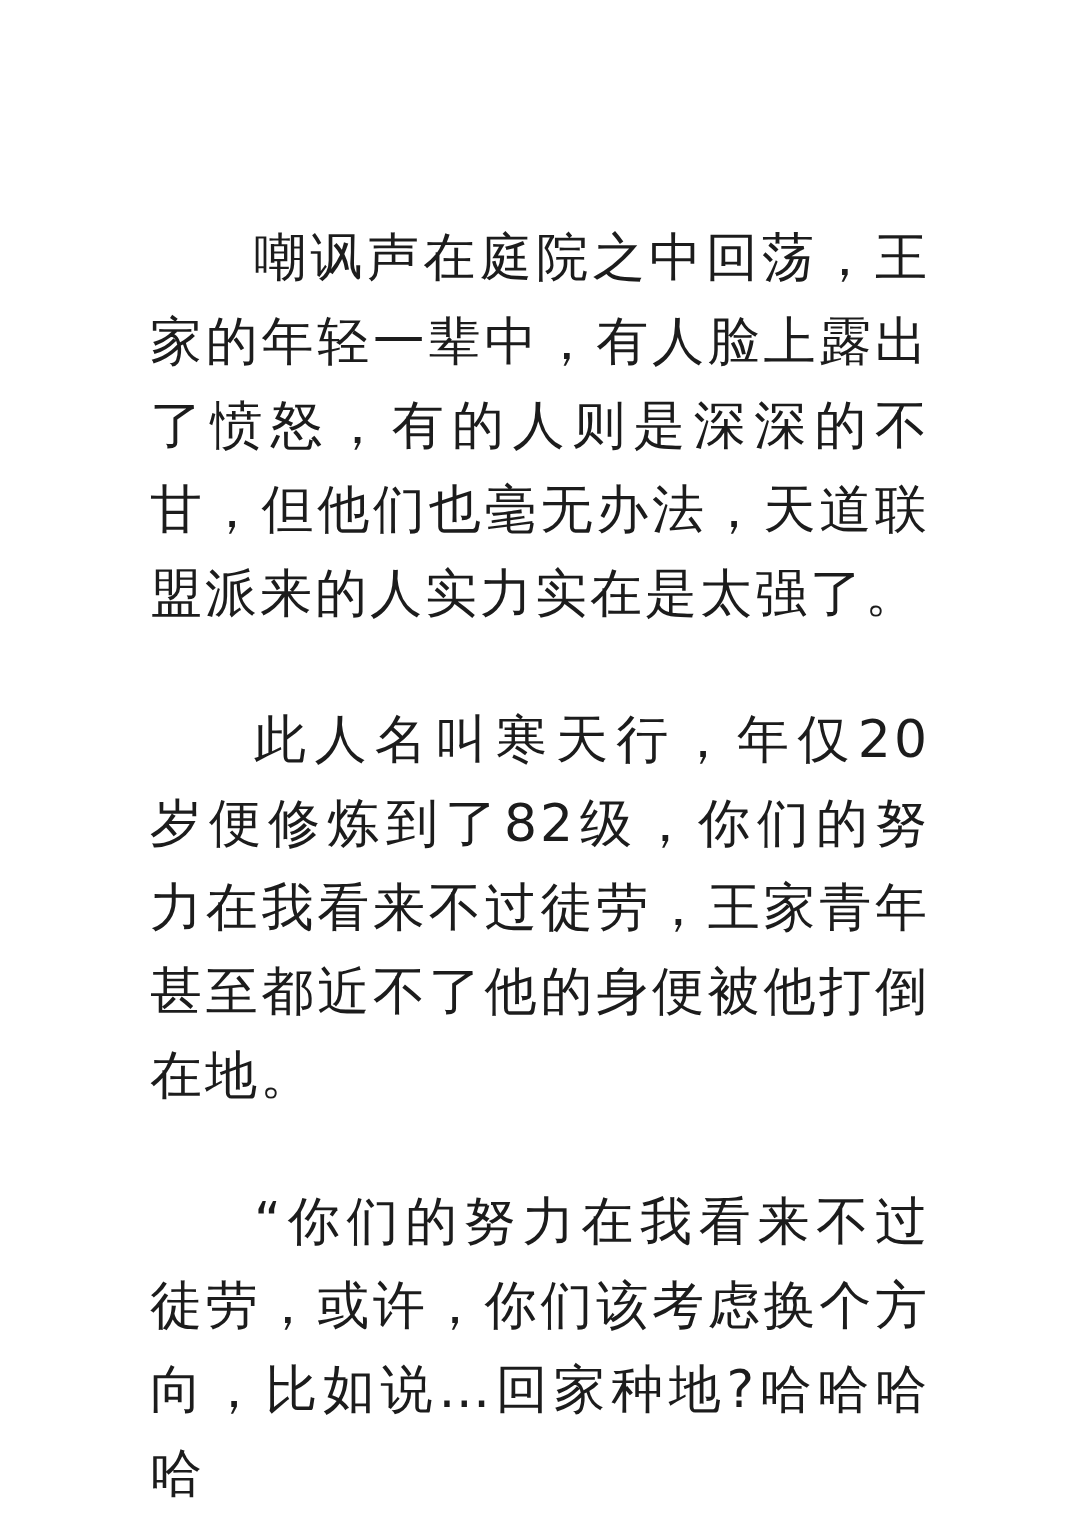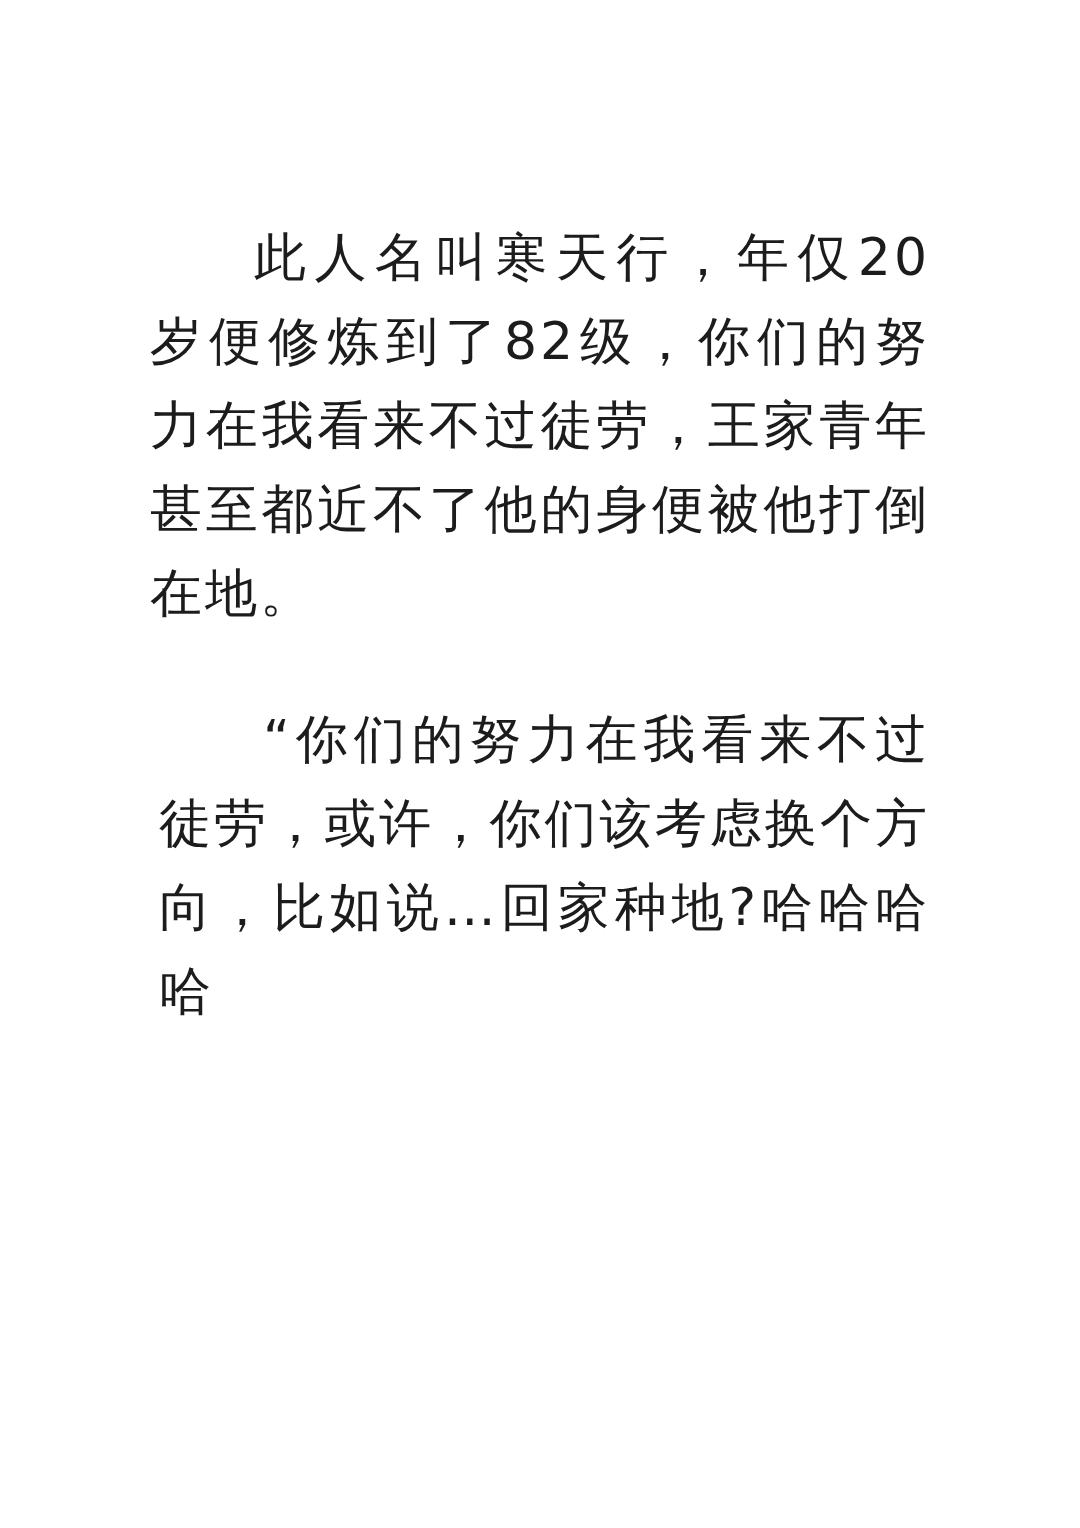--- a/index.html
+++ b/index.html
@@ -27,22 +27,22 @@
     color: #1c1c1c;
     text-align: justify;
     text-justify: inter-character;
     text-indent: 104px;
     letter-spacing: 3px;
     margin: 0 0 62px 0;
     font-weight: 400;
   }
   .para:last-child {
     margin-bottom: 0;
-    margin-left: 9px;
   }
 </style>
 </head>
 <body>
 
 <div class="page">
+  <p class="para">嘲讽声在庭院之中回荡，王家的年轻一辈中，有人脸上露出了愤怒，有的人则是深深的不甘，但他们也毫无办法，天道联盟派来的人实力实在是太强了。</p>
   <p class="para">此人名叫寒天行，年仅20岁便修炼到了82级，你们的努力在我看来不过徒劳，王家青年甚至都近不了他的身便被他打倒在地。</p>
   <p class="para">“你们的努力在我看来不过徒劳，或许，你们该考虑换个方向，比如说…回家种地?哈哈哈哈</p>
 </div>
 
 </body></html>

